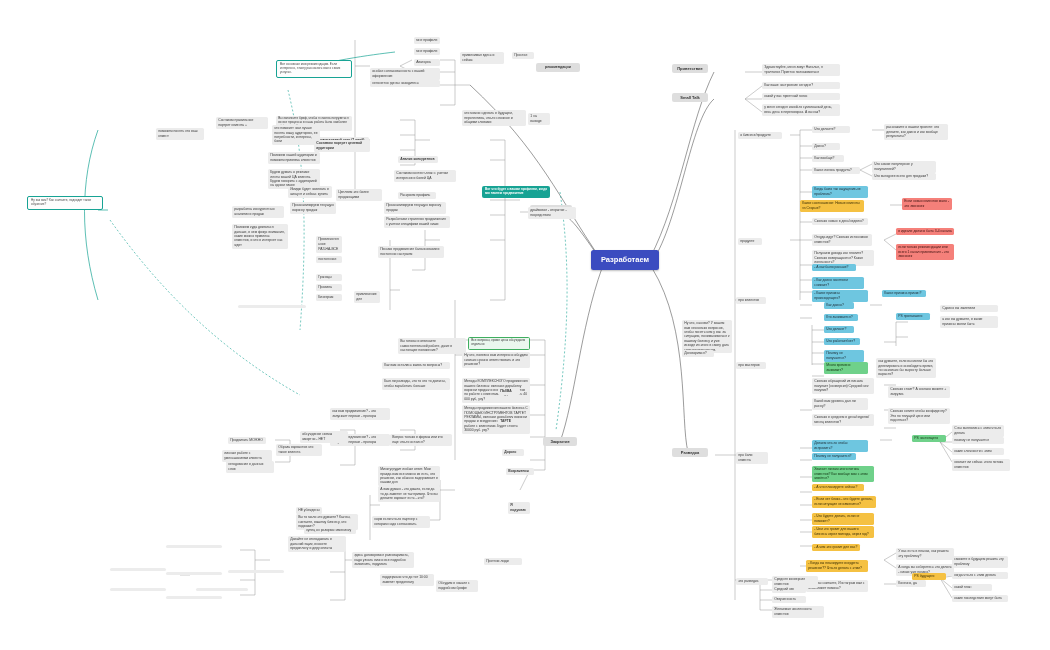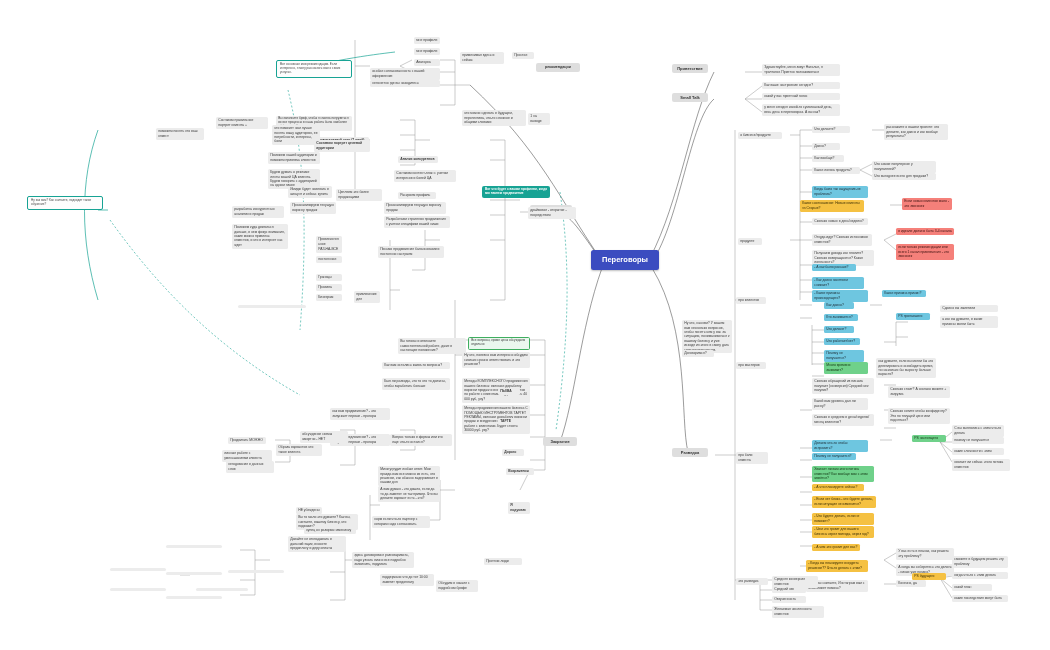--- a/index.html
+++ b/index.html
@@ -196,21 +196,21 @@
       <path d="M98 210 L 108 210"></path>
       <path d="M278 75 C 330 60 370 55 395 52"></path>
     </g>
     <g stroke="#17a394" stroke-width="0.6" fill="none" stroke-dasharray="2,2">
       <path d="M110 220 C 160 290 220 350 300 395"></path>
       <path d="M560 192 C 570 260 570 330 556 430"></path>
       <path d="M288 90 C 300 140 310 200 300 330"></path>
     </g>
   </svg>
 
-  <div class="node root" style="left:591px;top:250px;width:68px;">Переговоры</div>
+  <div class="node root" style="left:591px;top:250px;width:68px;">Разработаем</div>
 
   <div class="node tealoutline" style="left:27px;top:196px;width:76px;font-size:3.1px;">Ну как вам? Как считаете, подходит такое обучение?</div>
 
   <div class="node tealoutline" style="left:276px;top:60px;width:76px;font-size:3.1px;">Вот основные мои рекомендации. Если интересно, я могу рассказать вам о своих услугах.</div>
 
   <div class="node" style="left:276px;top:116px;width:76px;font-size:3.1px;background:#ececec;">Вы заполните бриф, чтобы я смогла погрузиться во все процессы и наша работа была наиболее эффективной.</div>
 
   <div class="node tealbox" style="left:482px;top:186px;width:68px;font-size:3.1px;">Вот что будет с вашим профилем, когда мы начнем продвижение</div>
 
   <div class="node" style="left:468px;top:337px;width:62px;font-size:3.1px;background:#eaf7ee;border:0.7px solid #3fae5f;">Все вопросы, кроме цены обсуждаем отдельно</div>

